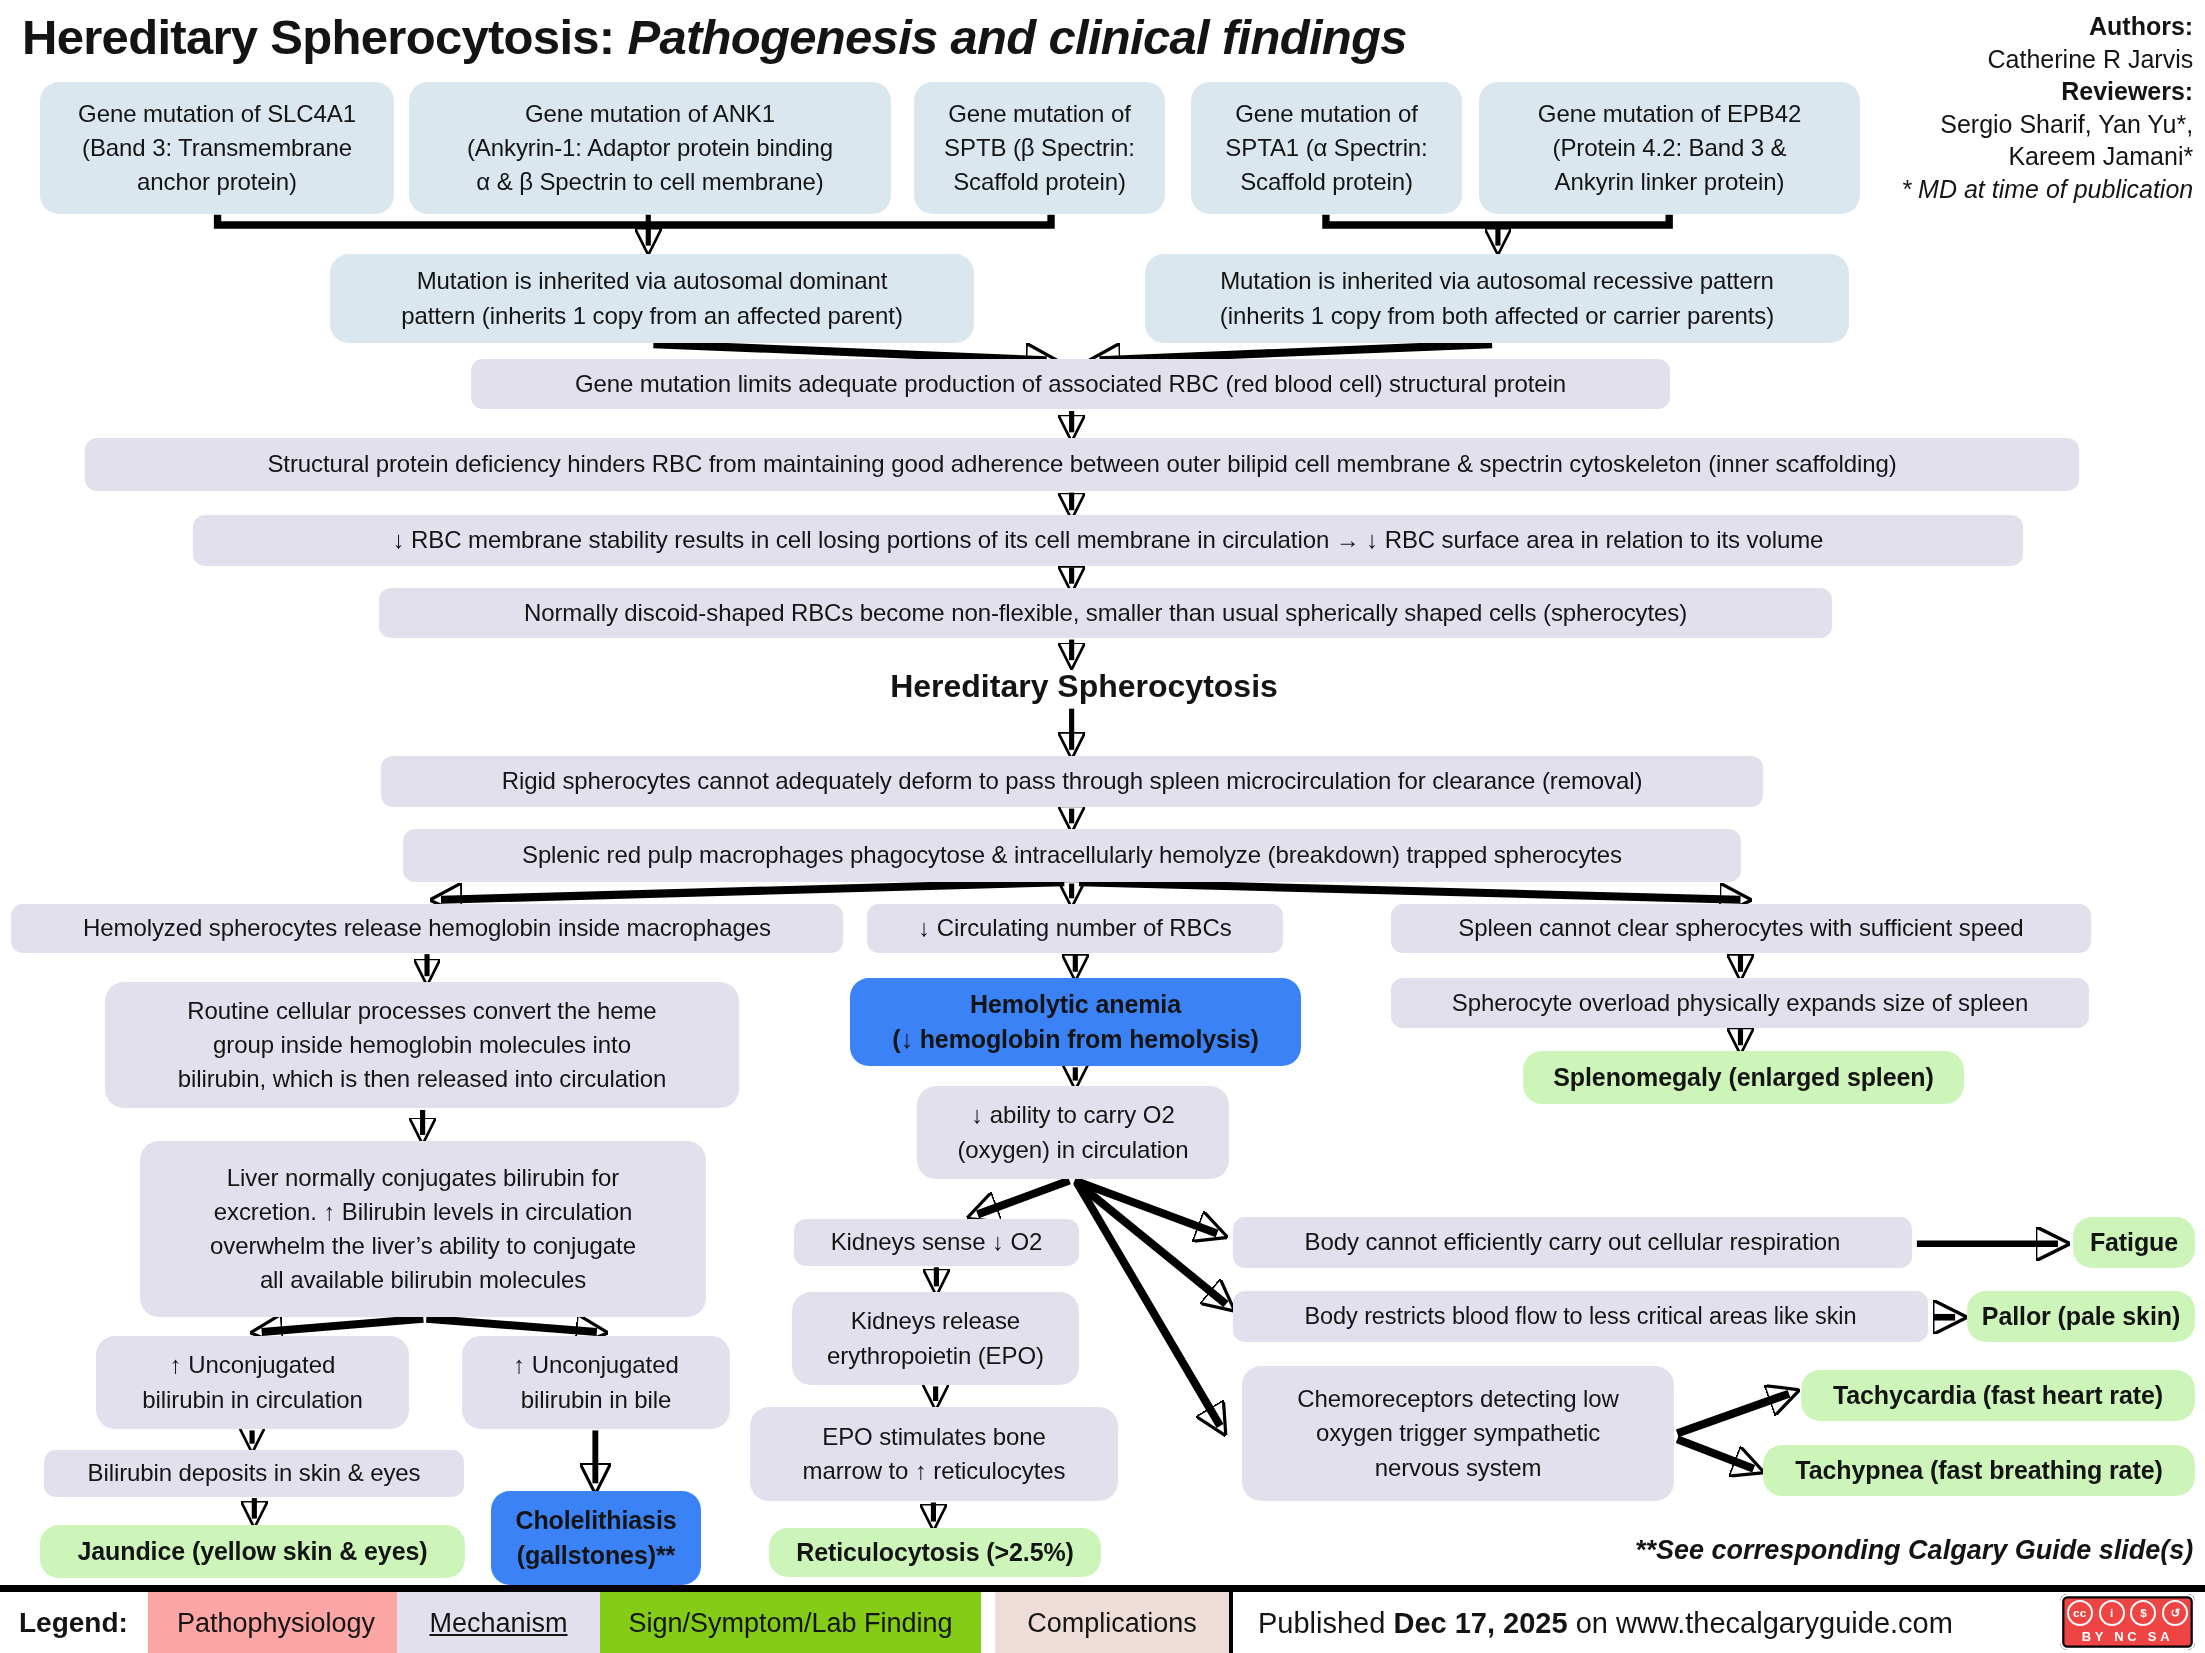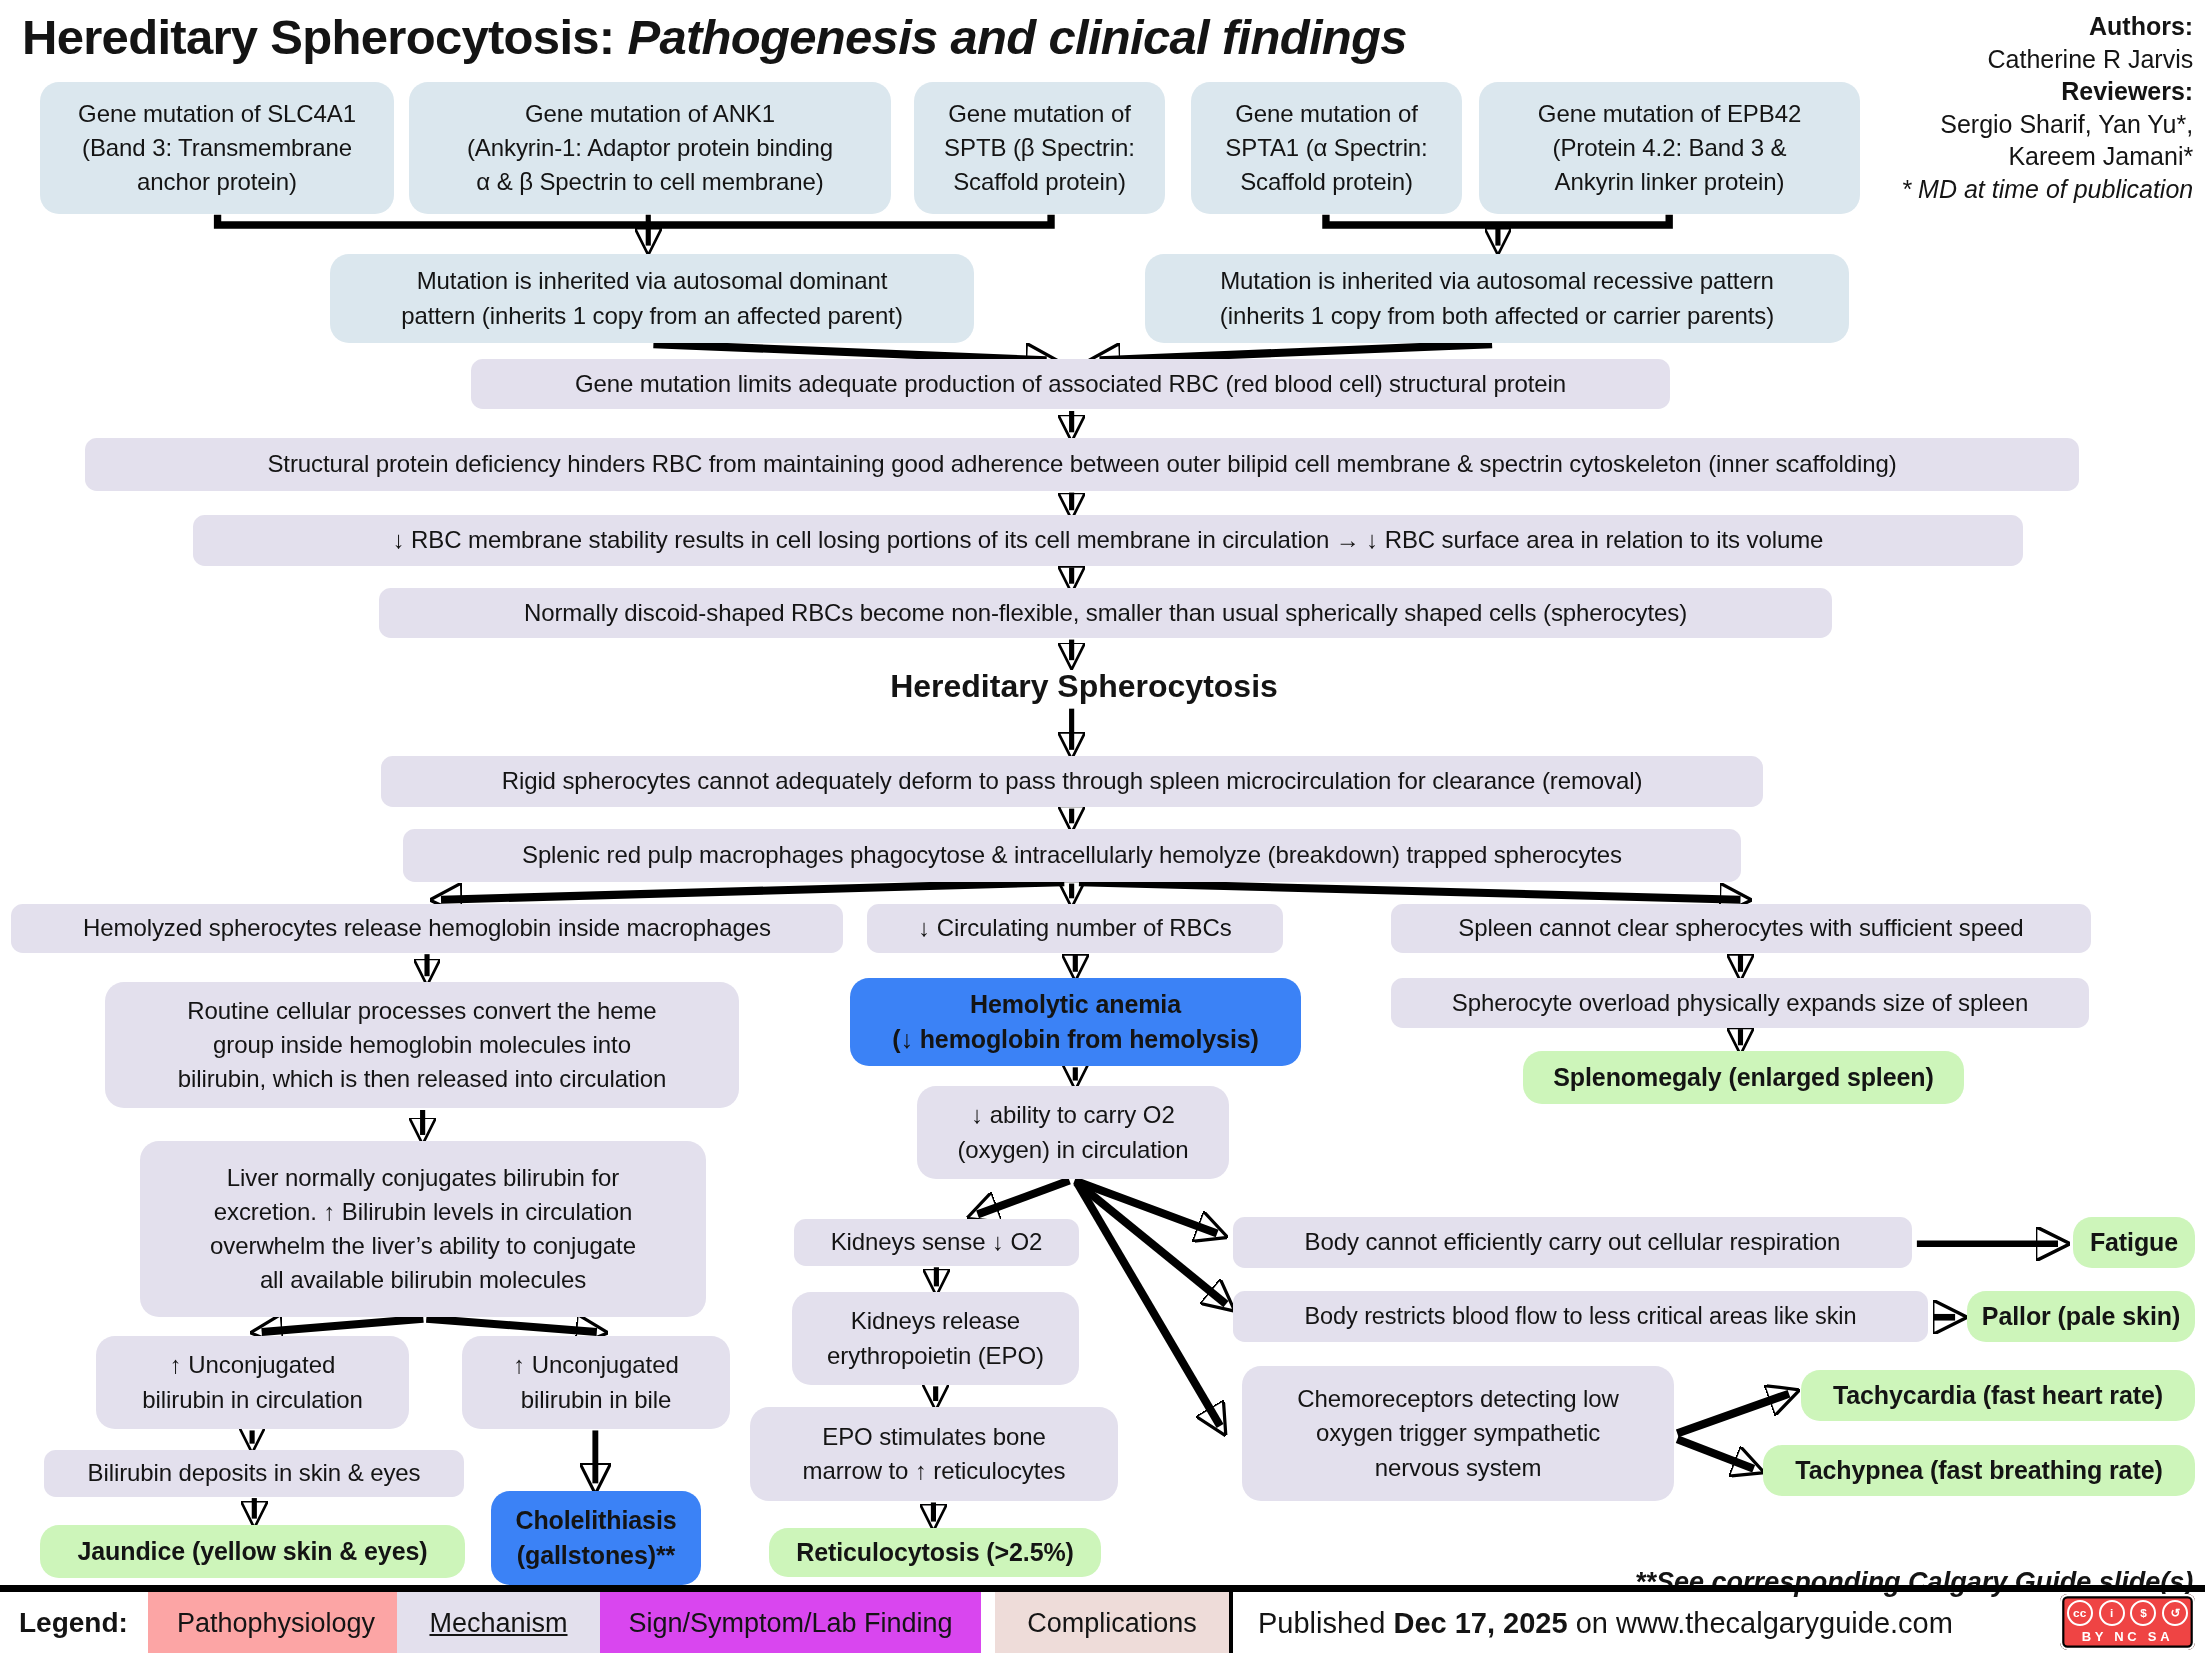--- a/index.html
+++ b/index.html
@@ -13,21 +13,21 @@
   .c-lav{background:#e3e0ed;}
   .c-pink{background:#3b82f6;}
   .c-green{background:#cdf5ba;}
   .b{font-weight:bold;}
   .it{font-style:italic;}
   .title{position:absolute;left:22px;top:8.8px;font-size:49px;font-weight:bold;
     letter-spacing:-0.7px;white-space:nowrap;}
   .credits{position:absolute;right:11.8px;top:10.3px;text-align:right;font-size:25px;line-height:1.3;}
   .hs-label{position:absolute;left:823px;top:666px;width:522px;height:41px;
     display:flex;align-items:center;justify-content:center;font-size:32px;font-weight:bold;}
-  .footnote{position:absolute;right:11.8px;top:1535px;font-size:27px;font-style:italic;font-weight:bold;margin-top:32px;}
+  .footnote{position:absolute;right:11.8px;top:1535px;font-size:27px;font-style:italic;font-weight:bold;}
   .arrows{position:absolute;left:0;top:0;pointer-events:none;}
   .arrows line,.arrows path{stroke:#000;fill:none;}
   .a{stroke-width:7;marker-end:url(#ah);}
   .a8{stroke-width:8;marker-end:url(#ah);}
   .a9{stroke-width:9;marker-end:url(#ah);}
   .t{stroke-width:11;marker-end:url(#ah2);}
   .br{stroke-width:10;}
   .topline{position:absolute;left:0;top:1585px;width:2205px;height:6.6px;background:#000;}
   .legend-label{position:absolute;left:19px;top:1592px;height:62px;display:flex;
     align-items:center;font-size:28px;font-weight:bold;}
@@ -204,21 +204,21 @@
 nervous system</div>
   <div class="node c-green b" style="left:1801px;top:1370px;width:394px;height:51px;font-size:25px">Tachycardia (fast heart rate)</div>
   <div class="node c-green b" style="left:1763px;top:1445px;width:432px;height:51px;font-size:25px">Tachypnea (fast breathing rate)</div>
 
   <div class="footnote">**See corresponding Calgary Guide slide(s)</div>
 
   <div class="topline"></div>
   <div class="legend-label">Legend:</div>
   <div class="chip" style="left: 148px; width: 256px; background: #fca5a5;">Pathophysiology</div>
   <div class="chip" style="left: 397px; width: 203px; background: rgb(227, 224, 237); text-decoration: underline;">Mechanism</div>
-  <div class="chip" style="left: 600px; width: 381px; background: #d946ef;">Sign/Symptom/Lab Finding</div>
+  <div class="chip" style="left: 600px; width: 381px; background: #84cc16;">Sign/Symptom/Lab Finding</div>
   <div class="chip" style="left: 995px; width: 234px; background: rgb(238, 220, 217);">Complications</div>
   <div class="vline"></div>
   <div class="published"><span>Published </span><span class="b">Dec 17, 2025</span><span> on www.thecalgaryguide.com</span></div>
 
   <div class="cc-badge">
     <div class="cc-row">
       <span class="cc-circle">cc</span>
       <span class="cc-circle">i</span>
       <span class="cc-circle">$</span>
       <span class="cc-circle">↺</span>

